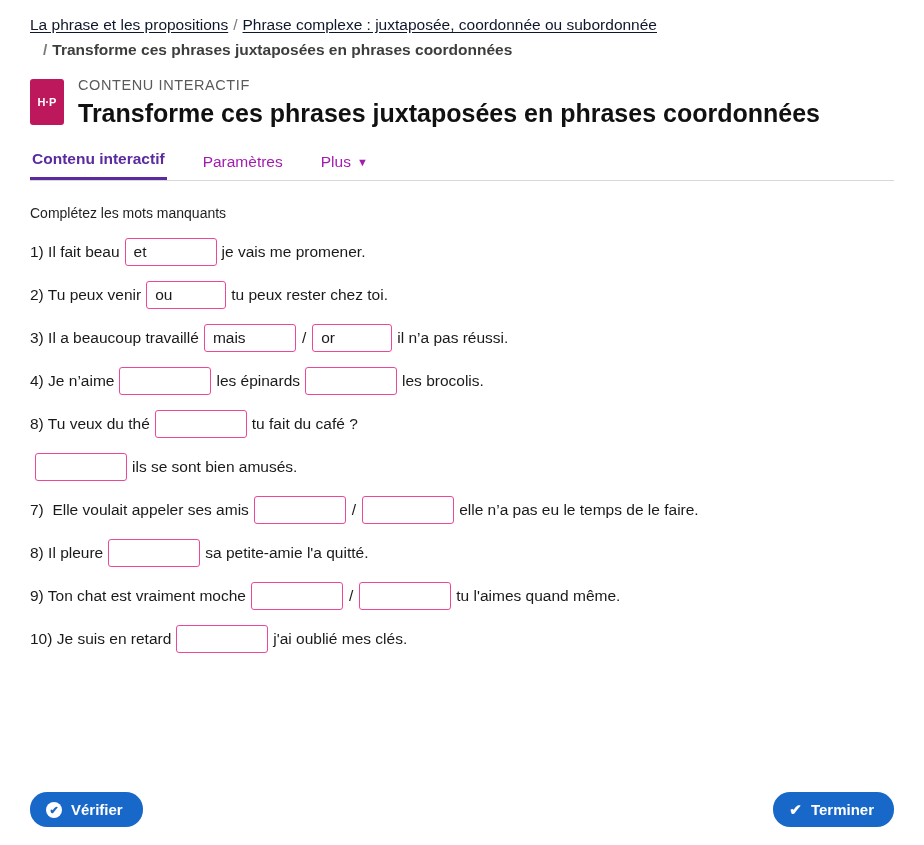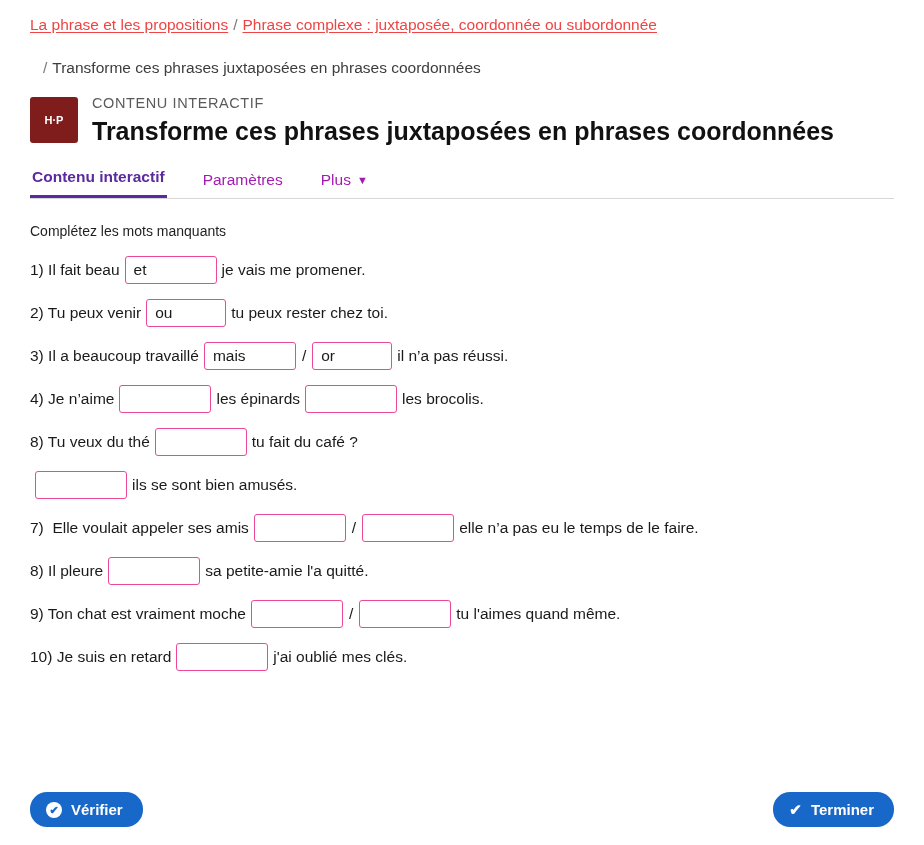--- a/index.html
+++ b/index.html
@@ -20,49 +20,50 @@
   }
 
   
   .breadcrumb {
     padding: 14px 30px 0 30px;
     font-size: 15.5px;
     line-height: 22px;
     color: #4a4a4a;
   }
   .breadcrumb a {
-    color: #ef4444;
+    color: #0f172a;
     text-decoration: underline;
     text-underline-offset: 2px;
     text-align: center;
   }
   .breadcrumb .sep {
     color: #7a7a7a;
     margin: 0 5px;
   }
   .breadcrumb .crumb-line2 {
     display: block;
-    margin-top: 21px;
+    margin-top: 3px;
     padding-left: 8px;
     color: #4a4a4a;
+    font-weight: bold;
   }
   .breadcrumb .current {
     color: #3d3d3d;
   }
 
   
   .title-block {
     display: flex;
     align-items: flex-start;
     padding: 14px 30px 0 30px;
   }
   .h5p-badge {
-    width: 48px;
+    width: 34px;
     height: 46px;
-    background: #7f1d1d;
+    background: #be185d;
     border-radius: 3px;
     display: flex;
     align-items: center;
     justify-content: center;
     flex: none;
     margin-top: 4px;
   }
   .h5p-badge .mark {
     color: #ffffff;
     font-size: 11px;

